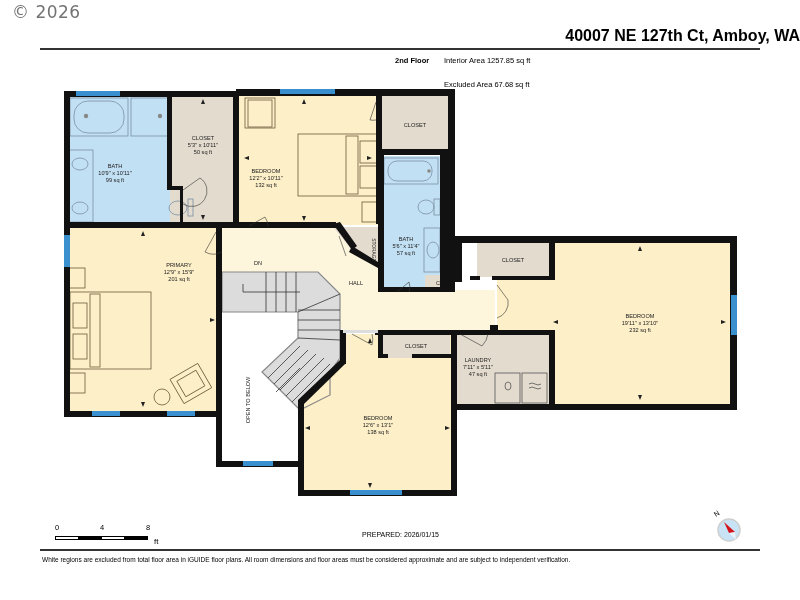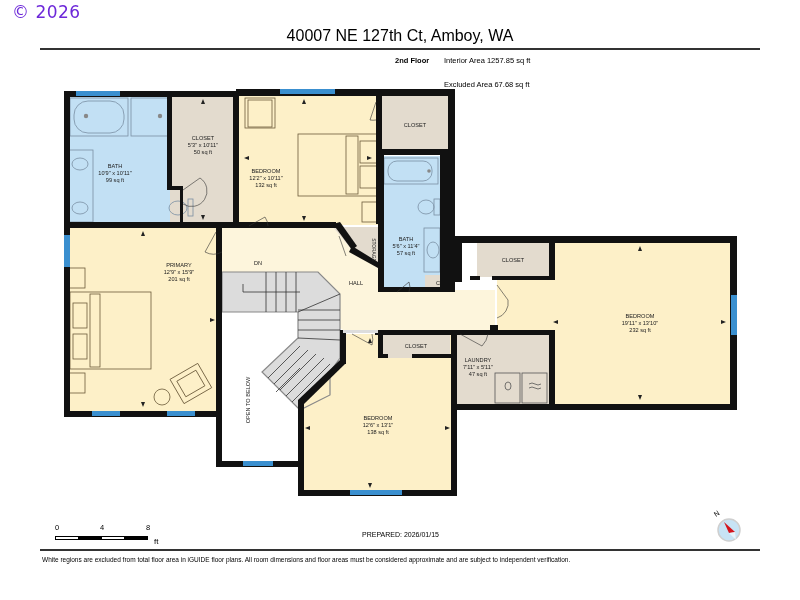--- a/index.html
+++ b/index.html
@@ -1,18 +1,18 @@
 <!DOCTYPE html>
 <html><head>
 <meta charset="utf-8">
 <style>
   html, body { margin:0; padding:0; background:#ffffff; }
   body { width:800px; height:600px; position:relative; overflow:hidden; font-family:"Liberation Sans", sans-serif; color:#000; }
-  .copyright { position:absolute; left:12px; top:2px; font-size:17px; color:#6d28d9; font-family:"DejaVu Sans", sans-serif; letter-spacing:0.5px; }
-  .title { position:absolute; left:0; width:800px; top:27px; text-align:center; font-size:16px; font-weight:normal; }
+  .copyright { position:absolute; left:12px; top:2px; font-size:17px; color:#737373; font-family:"DejaVu Sans", sans-serif; letter-spacing:0.5px; }
+  .title { position:absolute; left:0; width:800px; top:27px; text-align:right; font-size:16px; font-weight:bold; }
   .rule { position:absolute; left:40px; width:720px; height:2px; background:#333; }
   .floor-label { position:absolute; left:363px; top:56px; font-size:7.5px; font-weight:bold;padding-left:32px; }
   .area-line { position:absolute; left:408px; font-size:7.5px;padding-left:36px; }
   .plan { position:absolute; left:0; top:0; }
   .room-label { font-family:"Liberation Sans", sans-serif; font-size:5.6px; fill:#222; text-anchor:middle; }
   .scale { position:absolute; left:55px; top:524px; }
   .scale-num { position:absolute; font-size:7.5px; top:-1px; }
   .scale-bar { position:absolute; top:12px; height:4px; border:1px solid #000; box-sizing:border-box; }
   .scale-unit { position:absolute; left:99px; top:13px; font-size:8px; }
   .prepared { position:absolute; left:362px; top:531px; font-size:7px; }

